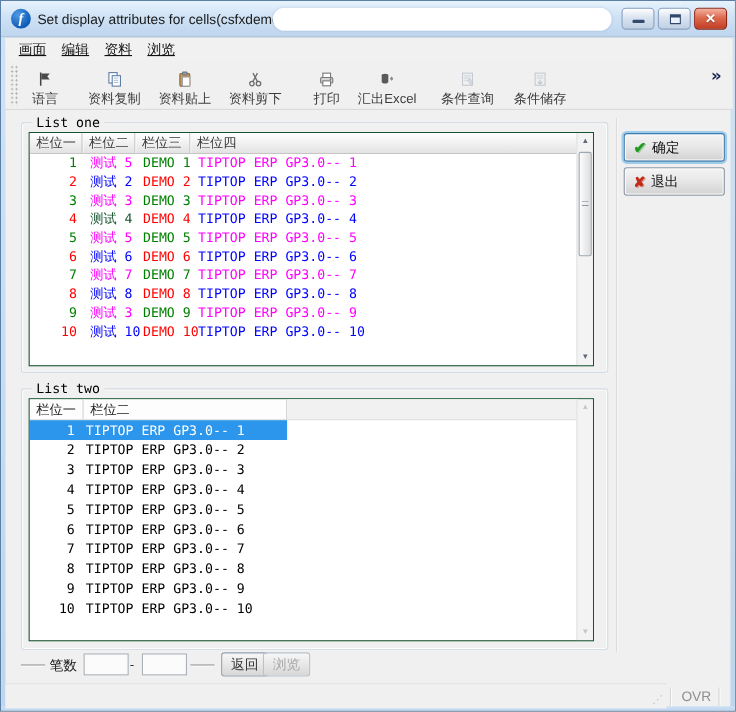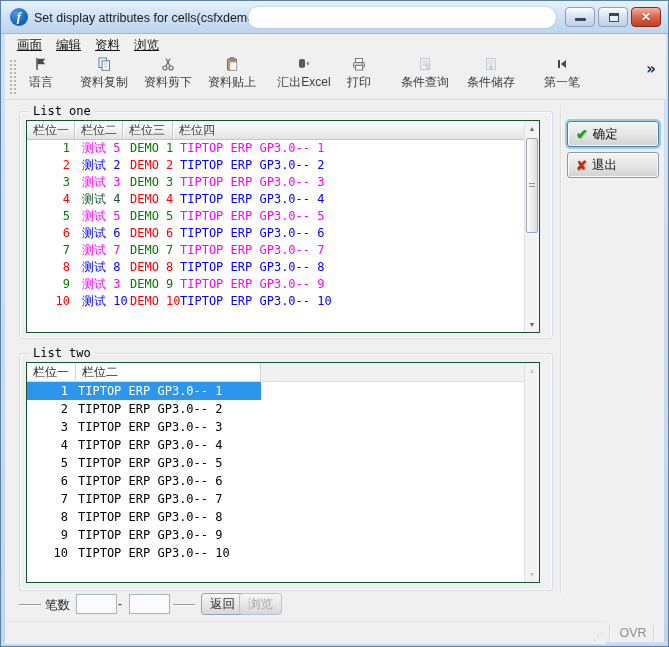--- a/index.html
+++ b/index.html
@@ -37,21 +37,21 @@
   .menubar { position:absolute; left:4px; top:34px; width:661px; height:20px; background:#f1f1f1;
              display:flex; align-items:center; padding-left:6px; gap:2px; }
   .menu-item { font-size:12.5px; color:#111; text-decoration:underline; padding:1px 6px; }
 
   
   .toolbar { position:absolute; left:4px; top:54px; width:661px; height:45px; background:#f0f0f0;
              border-bottom:1px solid #dadada; }
   .gripper { position:absolute; left:4px; top:4px; width:8px; height:37px;
              background-image:radial-gradient(#b5b5b5 28%, transparent 32%);
              background-size:4px 4px; }
-  .tb-row { position:absolute; left:14px; top:0; height:44px; display:flex; align-items:flex-start; }
+  .tb-row { position:absolute; left:14px; top:0; height:44px; display:flex; align-items:flex-end; }
   .tb-btn { display:flex; flex-direction:column; align-items:center; justify-content:center; gap:1px;
             color:#3b3b3b; font-size:12px; cursor:default; }
   .tb-btn .ic { height:18px; display:flex; align-items:center; justify-content:center; }
   .tb-sep { width:1px; background:#d0d0d0; box-shadow:1px 0 0 #fcfcfc; margin:4px 4px; }
   .chevron { position:absolute; right:10px; top:5px; font:bold 15px "DejaVu Sans", sans-serif; color:#14224d; }
 
   
   .group { position:absolute; border:1px solid #d7dde4; border-radius:3px; box-shadow:inset 0 0 0 1px #fbfcfd; }
   .group-label { position:absolute; top:-8px; left:9px; background:#f0f0f0; padding:0 4px;
                  font:12px "DejaVu Sans Mono", monospace; color:#000000; }
@@ -186,59 +186,59 @@
               <rect x="3" y="2" width="7.5" height="9.5" fill="#fff" stroke="#5f7ea6"></rect>
               <rect x="6" y="4.8" width="7.5" height="9.5" fill="#fff" stroke="#5f7ea6"></rect>
               <path d="M7.5 7h4M7.5 9h4M7.5 11h4" stroke="#9db3cb" stroke-width="0.8"></path>
             </svg>
         </span>
         <span>资料复制</span>
       </div>
       <div class="tb-btn" style="width:64px">
         <span class="ic">
           <svg width="16" height="16" viewBox="0 0 16 16">
+              <rect x="3.5" y="2.8" width="9" height="11.5" rx="1" fill="#c9995c" stroke="#8a6a3a"></rect>
+              <rect x="6" y="1.6" width="4" height="2.6" rx="0.6" fill="#9aa0a8" stroke="#6e747c"></rect>
+              <rect x="5.8" y="6" width="6.8" height="8.3" fill="#fff" stroke="#a0a0a0"></rect>
+            </svg>
+        </span>
+        <span>资料贴上</span>
+      </div>
+      <div class="tb-btn" style="width:64px">
+        <span class="ic">
+          <svg width="16" height="16" viewBox="0 0 16 16">
               <circle cx="5" cy="12" r="2" fill="none" stroke="#6d6d6d" stroke-width="1.2"></circle>
               <circle cx="11" cy="12" r="2" fill="none" stroke="#6d6d6d" stroke-width="1.2"></circle>
               <path d="M5.8 10.4 L10 2.5 M10.2 10.4 L6 2.5" stroke="#6d6d6d" stroke-width="1.2"></path>
             </svg>
         </span>
         <span>资料剪下</span>
       </div>
-      <div class="tb-btn" style="width:64px">
-        <span class="ic">
-          <svg width="16" height="16" viewBox="0 0 16 16">
-              <rect x="3.5" y="2.8" width="9" height="11.5" rx="1" fill="#c9995c" stroke="#8a6a3a"></rect>
-              <rect x="6" y="1.6" width="4" height="2.6" rx="0.6" fill="#9aa0a8" stroke="#6e747c"></rect>
-              <rect x="5.8" y="6" width="6.8" height="8.3" fill="#fff" stroke="#a0a0a0"></rect>
-            </svg>
-        </span>
-        <span>资料贴上</span>
-      </div>
       <div class="tb-sep"></div>
-      <div class="tb-btn" style="width:62px">
-        <span class="ic">
-          <svg width="16" height="16" viewBox="0 0 16 16">
-              <ellipse cx="6" cy="4.5" rx="3" ry="1.4" fill="#5a5a5a"></ellipse>
-              <path d="M3 4.5v6c0 .8 1.4 1.4 3 1.4s3-.6 3-1.4v-6" fill="#5a5a5a"></path>
-              <path d="M10.5 7.5h2.5M13 7.5l-1.5-1.5M13 7.5l-1.5 1.5" stroke="#8a8a8a" stroke-width="1.3" fill="none"></path>
-            </svg>
-        </span>
-        <span>汇出Excel</span>
-      </div>
       <div class="tb-btn" style="width:48px">
         <span class="ic">
           <svg width="16" height="16" viewBox="0 0 16 16">
               <rect x="4.5" y="2.5" width="7" height="4" fill="#fff" stroke="#777"></rect>
               <rect x="2.5" y="6.5" width="11" height="5" rx="1" fill="#d6d6d6" stroke="#777"></rect>
               <rect x="4.5" y="9.5" width="7" height="4.5" fill="#fff" stroke="#777"></rect>
               <circle cx="11.5" cy="8" r="0.8" fill="#777"></circle>
             </svg>
         </span>
         <span>打印</span>
       </div>
+      <div class="tb-btn" style="width:62px">
+        <span class="ic">
+          <svg width="16" height="16" viewBox="0 0 16 16">
+              <ellipse cx="6" cy="4.5" rx="3" ry="1.4" fill="#5a5a5a"></ellipse>
+              <path d="M3 4.5v6c0 .8 1.4 1.4 3 1.4s3-.6 3-1.4v-6" fill="#5a5a5a"></path>
+              <path d="M10.5 7.5h2.5M13 7.5l-1.5-1.5M13 7.5l-1.5 1.5" stroke="#8a8a8a" stroke-width="1.3" fill="none"></path>
+            </svg>
+        </span>
+        <span>汇出Excel</span>
+      </div>
       <div class="tb-sep"></div>
       <div class="tb-btn" style="width:66px">
         <span class="ic">
           <svg width="16" height="16" viewBox="0 0 16 16">
               <rect x="3.5" y="2.5" width="9" height="11" fill="#eef0f2" stroke="#c5cad0"></rect>
               <path d="M5 5h6M5 7h6M5 9h4" stroke="#d2d7dc"></path>
               <path d="M8 9l3 4 2-1-2.5-4z" fill="#d8dde2" stroke="#c0c6cc" stroke-width="0.7"></path>
             </svg>
         </span>
         <span>条件查询</span>
@@ -247,29 +247,20 @@
         <span class="ic">
           <svg width="16" height="16" viewBox="0 0 16 16">
               <rect x="3.5" y="2.5" width="9" height="11" fill="#eef0f2" stroke="#c5cad0"></rect>
               <path d="M5 5h6M5 7h6" stroke="#d2d7dc"></path>
               <path d="M8 8.5v4M8 12.5l-2-2M8 12.5l2-2" stroke="#c0c6cc" stroke-width="1.1" fill="none"></path>
             </svg>
         </span>
         <span>条件储存</span>
       </div>
       <div class="tb-sep"></div>
-      <div class="tb-btn" style="width:58px">
-        <span class="ic">
-          <svg width="16" height="16" viewBox="0 0 16 16">
-              <rect x="4" y="4" width="2" height="8" fill="#4a4a4a"></rect>
-              <path d="M12 4 L6.8 8 L12 12z" fill="#4a4a4a"></path>
-            </svg>
-        </span>
-        <span>第一笔</span>
-      </div>
     </div>
     <div class="chevron">»</div>
   </div>
 
   <div class="group" id="group-one">
     <span class="group-label">List one</span>
     <div class="tbl" id="table-one">
       <div class="t1head">
         <div class="hc h0">栏位一</div>
         <div class="hc h1">栏位二</div>

